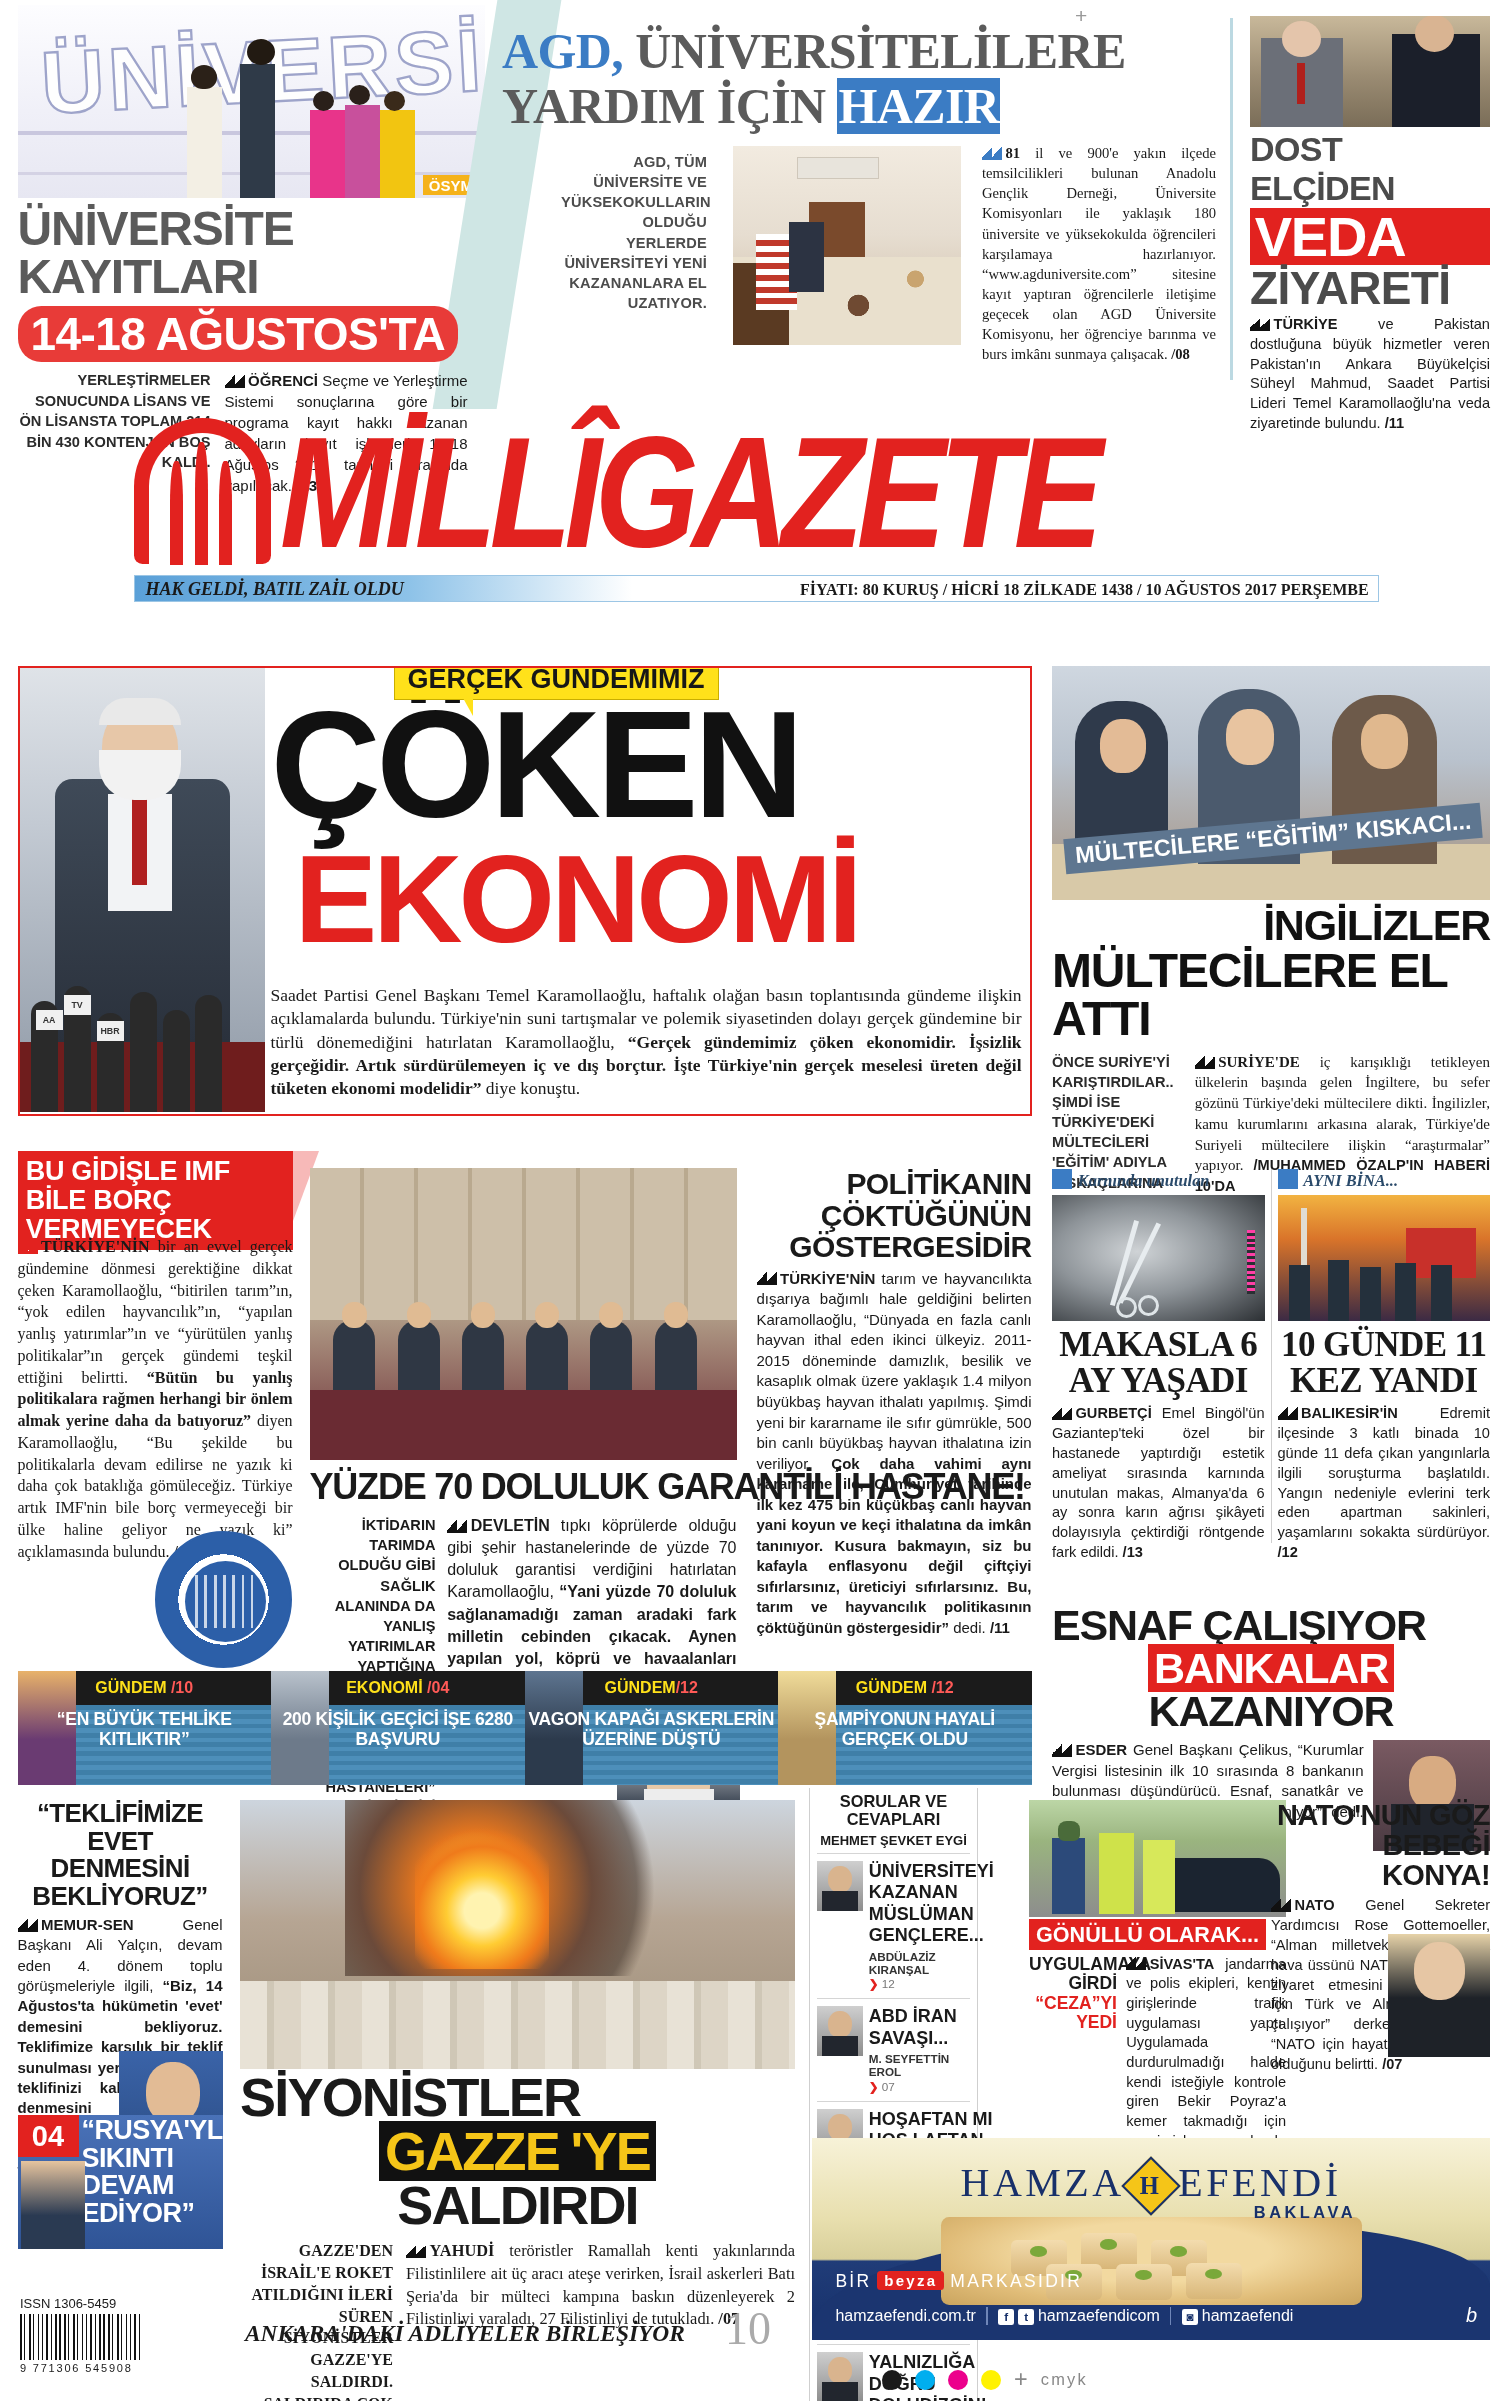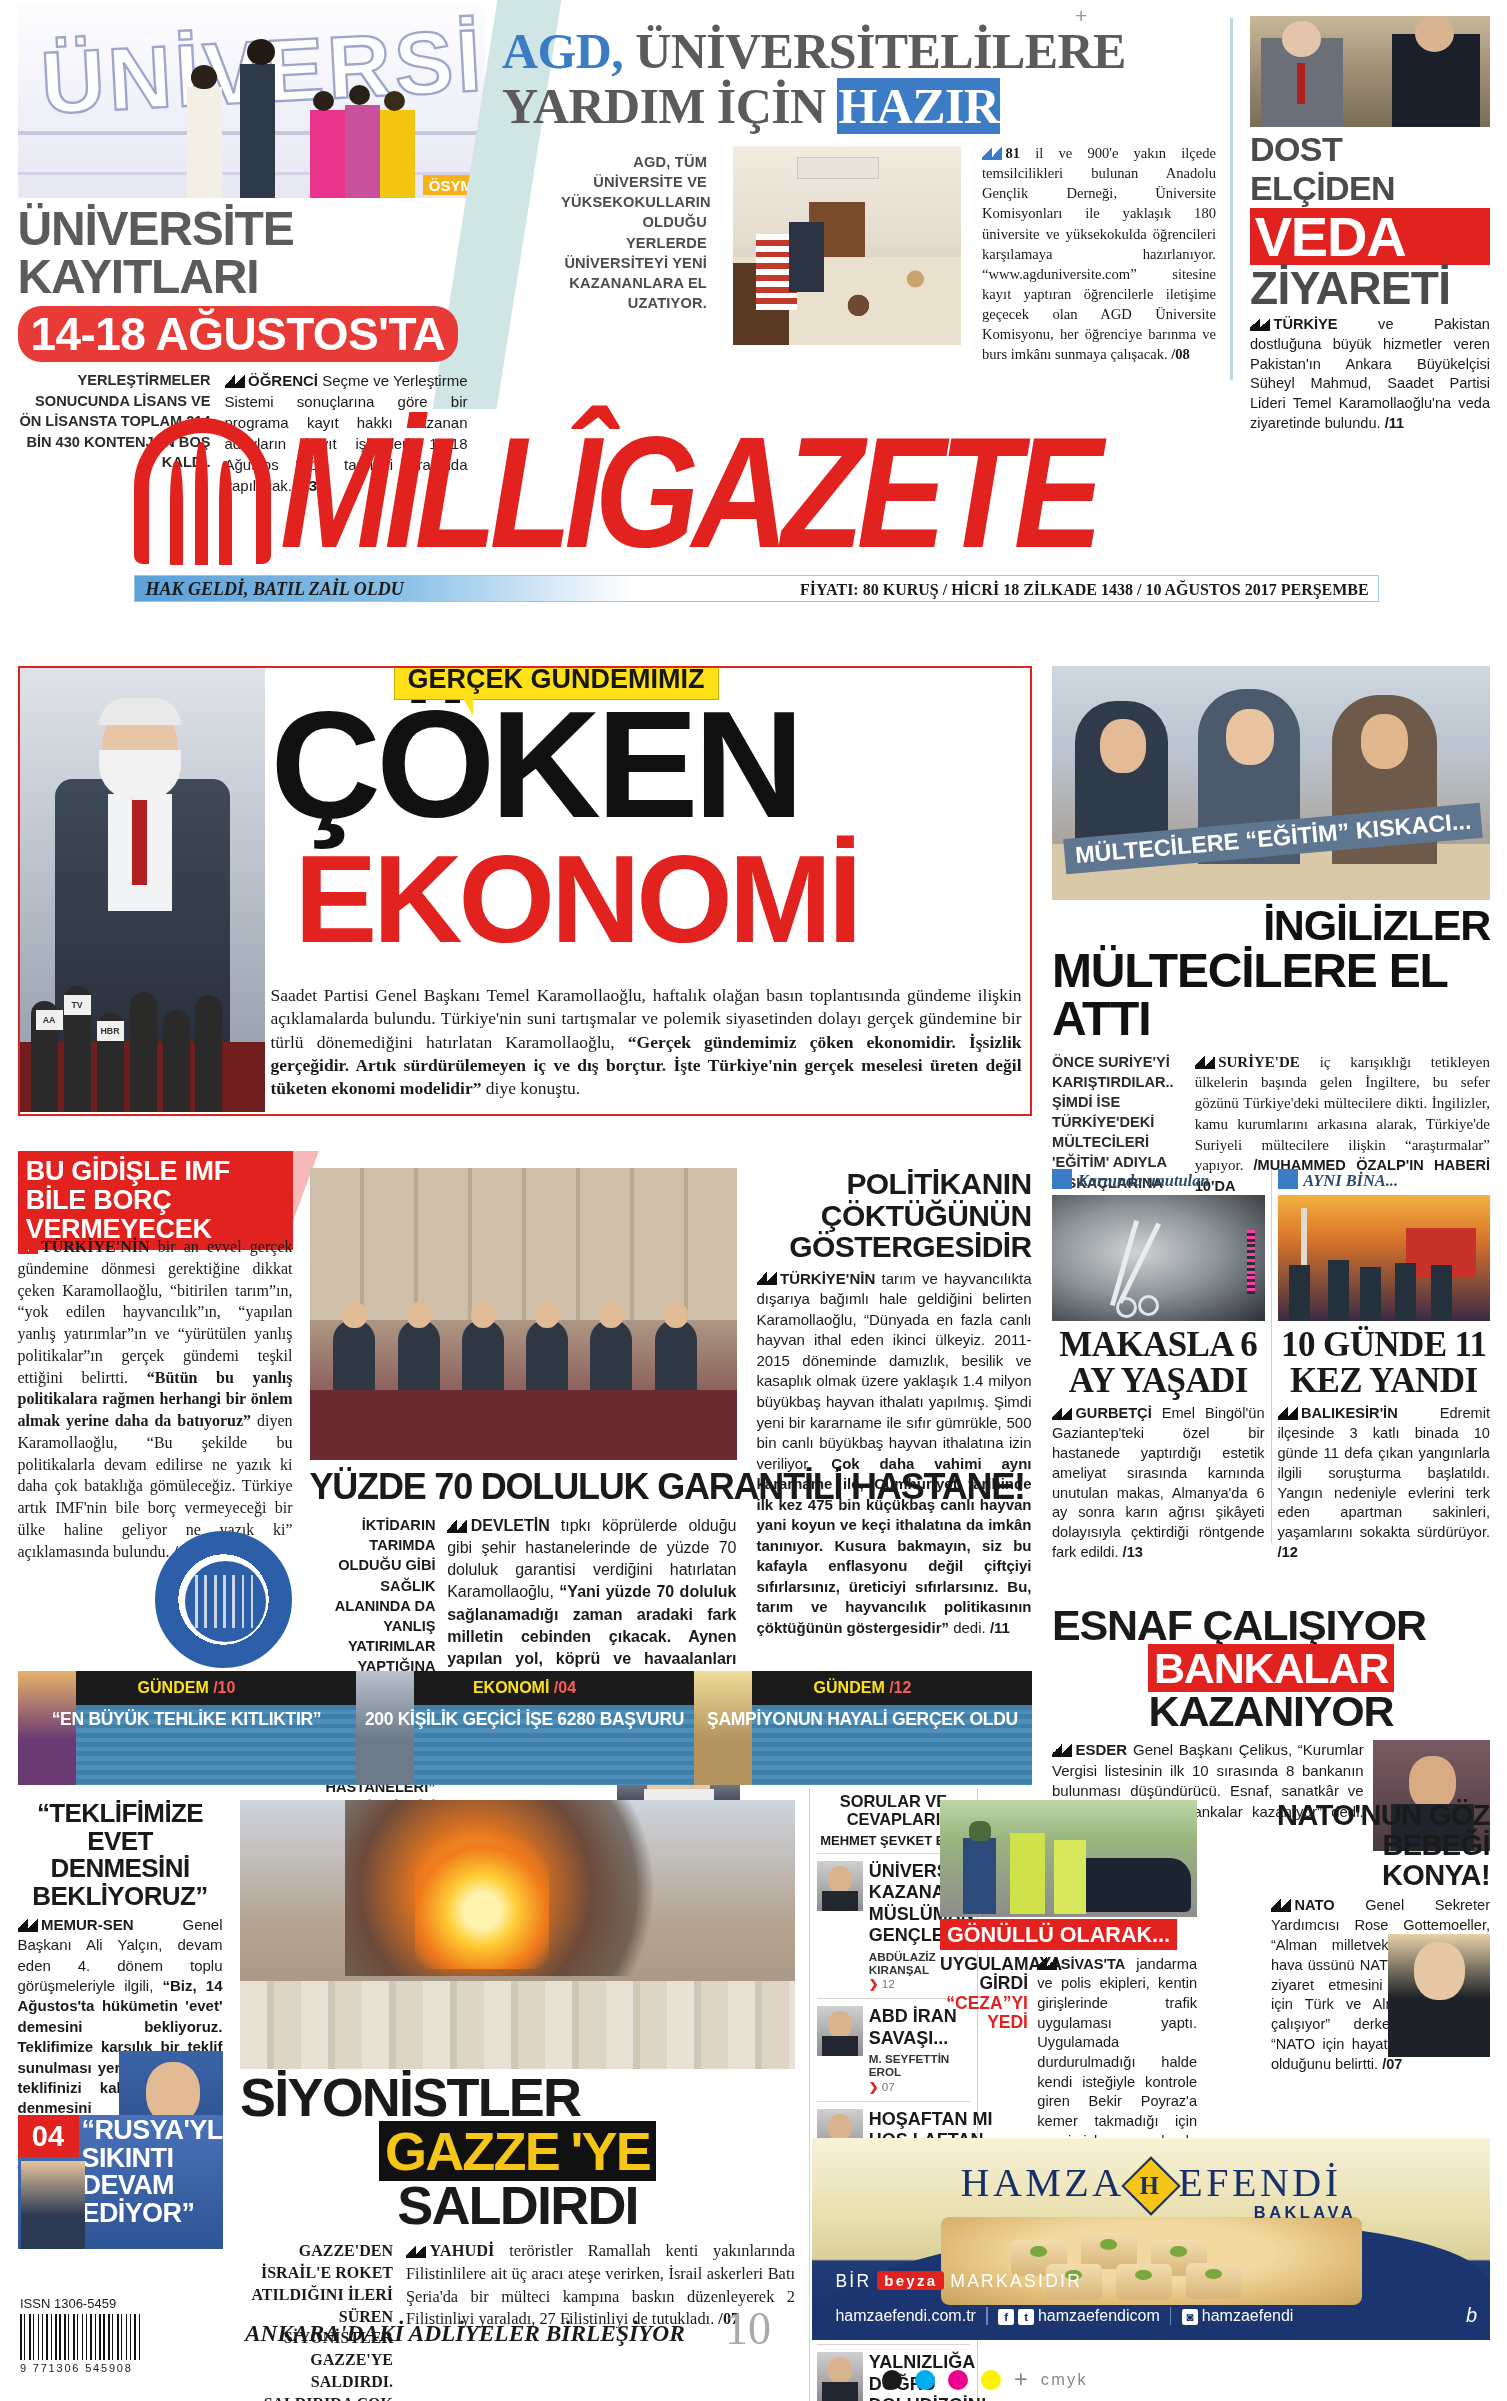--- a/index.html
+++ b/index.html
@@ -320,21 +320,21 @@
   .opitem { display:flex; gap:5.8px; padding:7px 0; border-bottom:1.2px solid #d5d5d5; }
   .opitem .av { width:46px; height:50px; background:linear-gradient(180deg,#cfcfcf,#8d8d8d); flex:none; position:relative;}
   .opitem .av .hdd { position:absolute; left:10.5px; top:4.7px; width:24.5px; height:27px; background:#d9b48e; border-radius:46%;}
   .opitem .av .bdy { position:absolute; left:4.7px; bottom:0; width:36px; height:20px; background:#22262e;}
   .opitem .tx { flex:1; }
   .opitem .tt { font-size:18px; font-weight:700; line-height:1.18; }
   .opitem .nm { font-size:11.7px; font-weight:700; margin-top:3.5px; color:#333;}
   .opitem .pg2 { font-size:11.7px; color:#777; margin-top:1.8px; }
   .opitem .pg2 .ar { color:#e2221f; font-weight:700; }
 
-  .gonullu { position:absolute; left:940px; top:1800px; width:257px; }
+  .gonullu { position:absolute; left:1029px; top:1800px; width:257px; }
   .gonullu .img { width:257px; height:117px; position:relative; overflow:hidden;
       background:linear-gradient(180deg,#bcd6a6 0%,#9ab47f 35%,#8d8d8d 100%);}
   .gonullu .img .car { position:absolute; right:5.8px; bottom:4.7px; width:134px; height:54px; background:#1b2430; border-radius:16.4px 21px 5.8px 5.8px;}
   .gonullu .img .o1 { position:absolute; left:23.4px; bottom:3.5px; width:33px; height:76px; background:#2c4a7a;}
   .gonullu .img .o1:before{content:'';position:absolute;left:5.8px;top:-16.4px;width:22px;height:20px;background:#4a6b3a;border-radius:40% 40% 30% 30%;}
   .gonullu .img .o2 { position:absolute; left:70px; bottom:3.5px; width:35px; height:81px; background:#cfe24a;}
   .gonullu .img .o3 { position:absolute; left:114px; bottom:3.5px; width:32px; height:74px; background:#d7e85a;}
   .gonullu .tag { background:#e2221f; color:#fff; font-size:21.6px; font-weight:700; padding:2.3px 7px; display:inline-block; margin-top:2.3px;}
   .gonullu .cols { display:flex; gap:9.3px; margin-top:4.7px; }
   .gonullu .c1 { width:88px; text-align:right; font-size:17.5px; font-weight:700; line-height:1.12;}
@@ -660,20 +660,26 @@
       <div class="kick"><span>GÜNDEM</span> <span class="rd">/10</span></div>
       <div class="txt">“EN BÜYÜK TEHLİKE KITLIKTIR”</div>
     </div>
     <div class="tgitem">
       <div class="face" style="background:linear-gradient(180deg,#b9c2cc 0%,#6d7a8a 60%);"></div>
       <div class="lens"></div>
       <div class="kick"><span>EKONOMİ</span> <span class="rd">/04</span></div>
       <div class="txt">200 KİŞİLİK GEÇİCİ İŞE 6280 BAŞVURU</div>
     </div>
     <div class="tgitem">
+      <div class="face" style="background:linear-gradient(180deg,#5e7590 0%,#2c3a4c 60%);"></div>
+      <div class="lens"></div>
+      <div class="kick"><span>GÜNDEM</span><span class="rd">/12</span></div>
+      <div class="txt">VAGON KAPAĞI ASKERLERİN ÜZERİNE DÜŞTÜ</div>
+    </div>
+    <div class="tgitem">
       <div class="face" style="background:linear-gradient(180deg,#f0dc9a 0%,#b3945e 60%);"></div>
       <div class="lens"></div>
       <div class="kick"><span>GÜNDEM</span> <span class="rd">/12</span></div>
       <div class="txt">ŞAMPİYONUN HAYALİ GERÇEK OLDU</div>
     </div>
   </div>
 
   <div class="bl">
     <div class="h">“TEKLİFİMİZE EVET DENMESİNİ BEKLİYORUZ”</div>
     <div class="bd">

